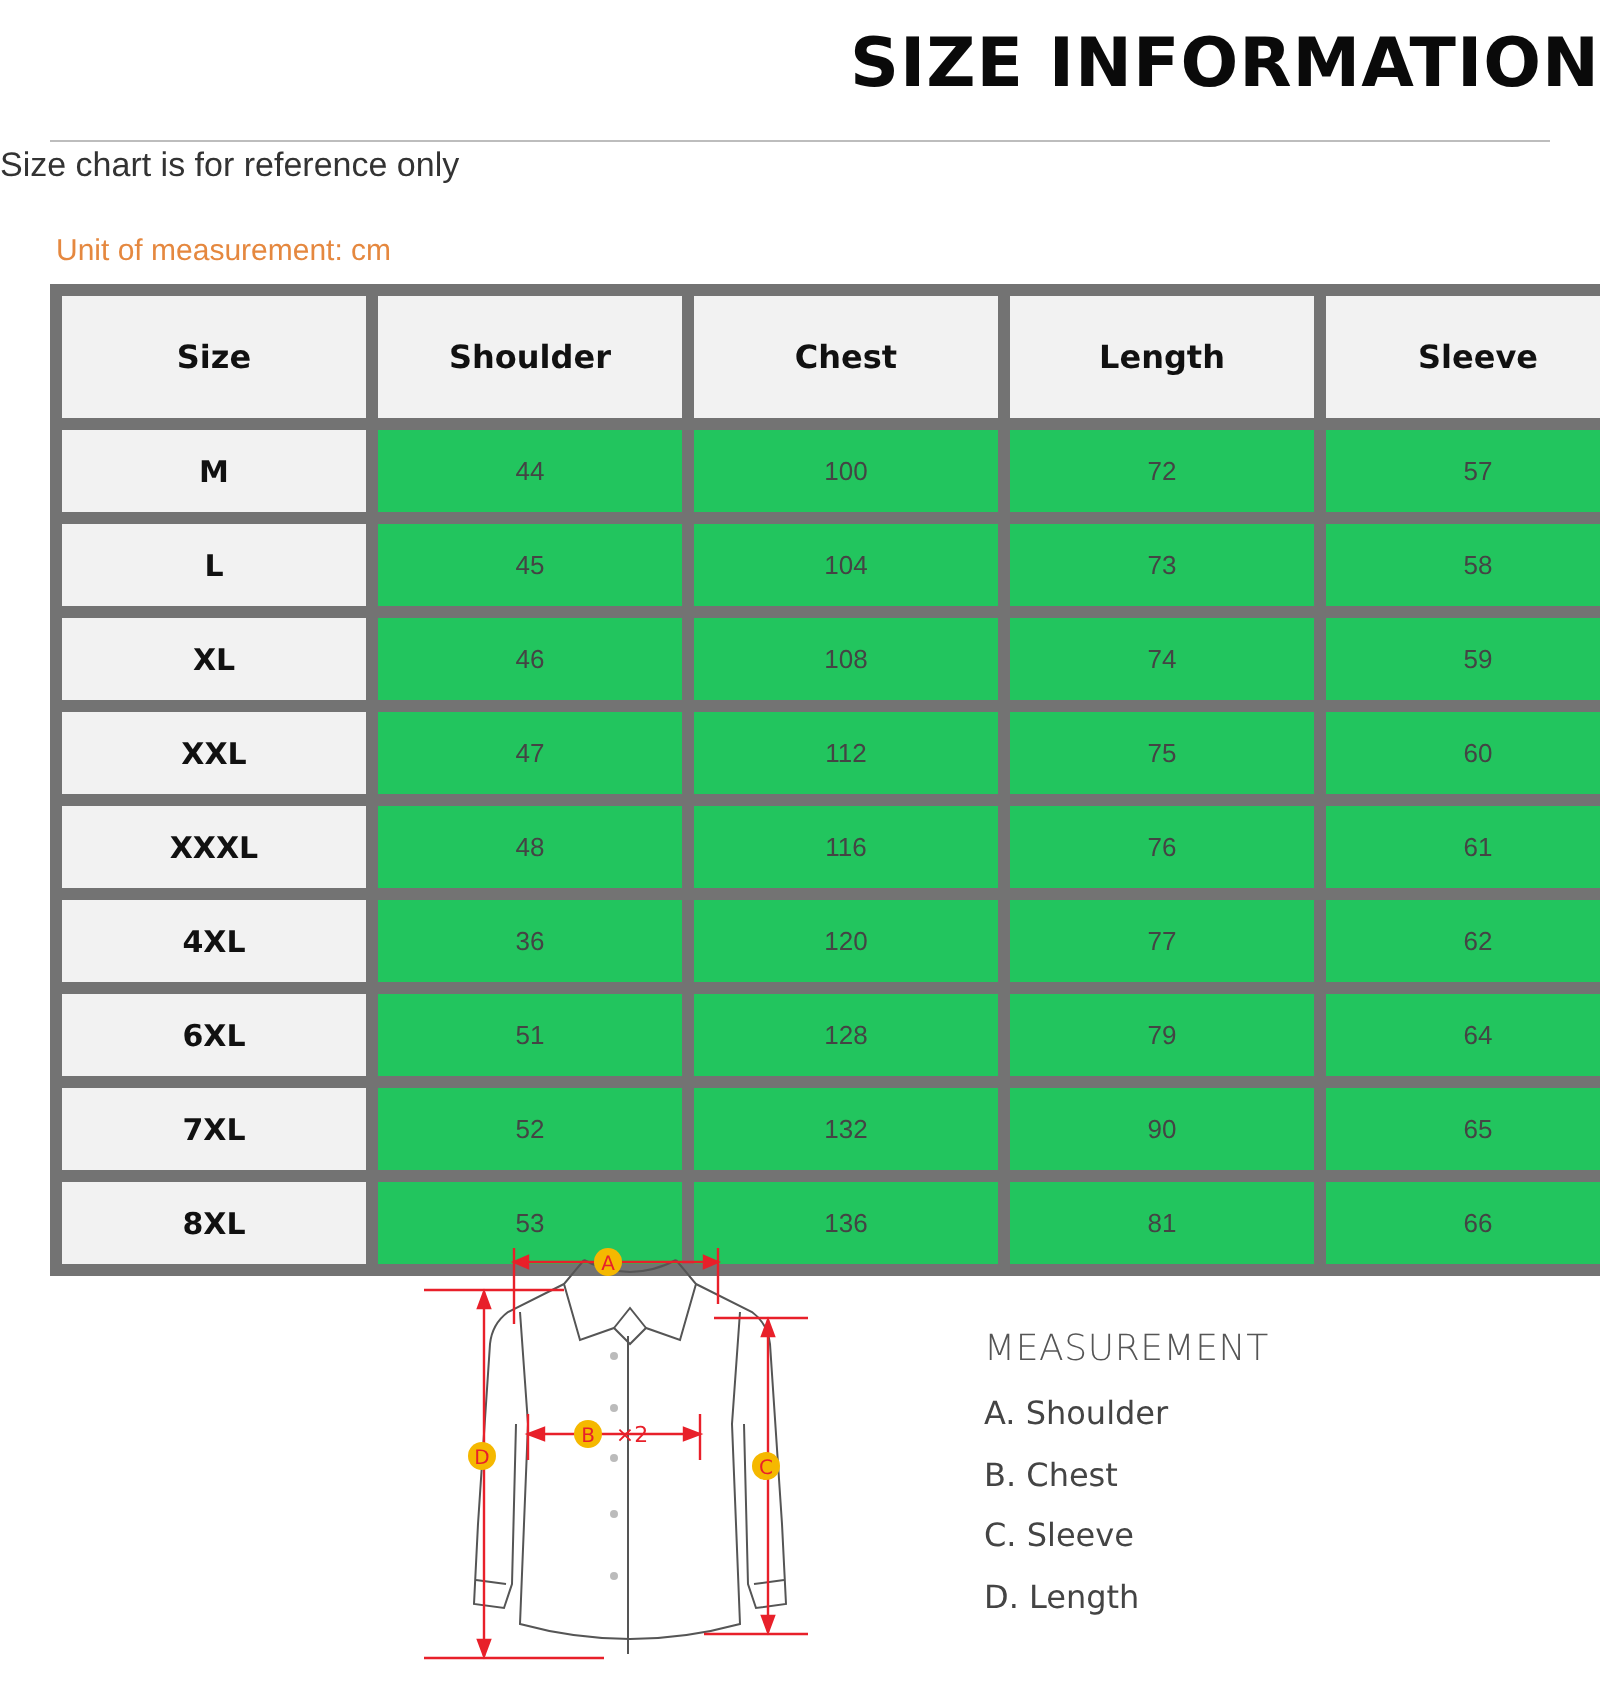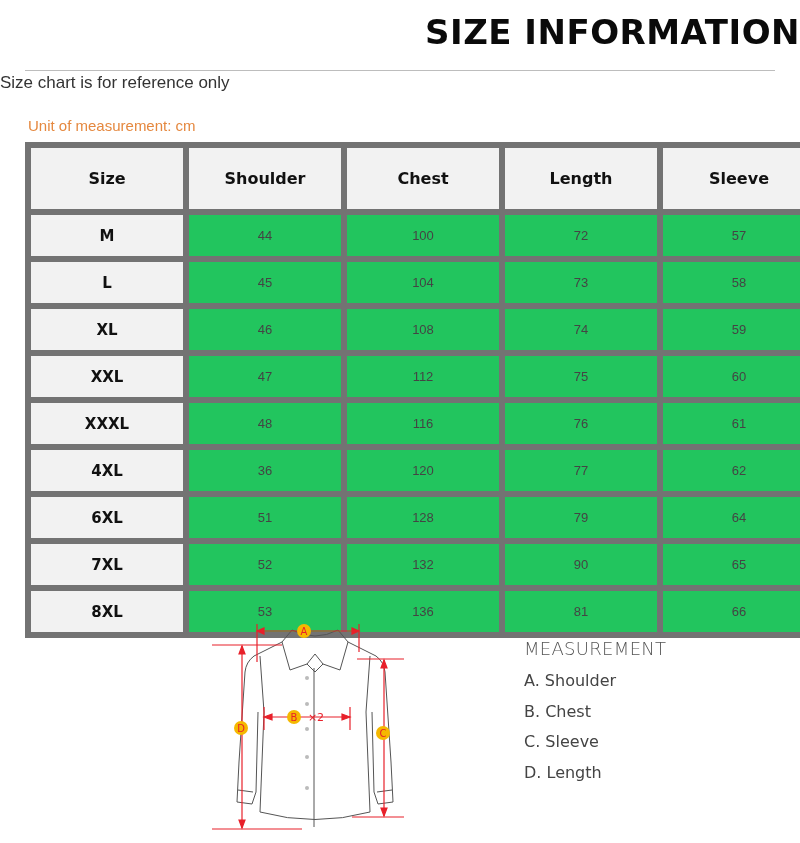--- a/index.html
+++ b/index.html
@@ -7,21 +7,21 @@
   .title { position:absolute; top:12px; left:0; width:800px; text-align:right; font-family:"DejaVu Sans", sans-serif; font-weight:bold; font-size:34px; letter-spacing:0.5px; color:#0a0a0a; }
   .rule { position:absolute; top:70px; left:25px; width:750px; height:1px; background:#bdbdbd; }
   .subtitle { position:absolute; top:73px; left:0; width:800px; text-align:left; font-size:17px; color:#333; }
   .unit { position:absolute; top:117px; left:28px; font-size:15px; font-weight:normal; color:#e5883f; }
   table.size { position:absolute; top:142px; left:25px; border-collapse:collapse; table-layout:fixed; width:751px; }
   table.size th, table.size td { border:6px solid #737373; text-align:center; width:150px; }
   table.size th { height:59px; background:#f2f2f2; font-family:"DejaVu Sans", sans-serif; font-weight:bold; font-size:16px; color:#111; }
   table.size td { height:39px; font-size:13px; color:#444; background:#22c55e; }
   table.size td.sz { background:#f2f2f2; font-weight:bold; color:#111; font-family:"DejaVu Sans", sans-serif; font-size:15px; }
   .diagram { position:absolute; top:612px; left:212px; width:206px; height:222px; }
-  .legend { position:absolute; top:638px; left:492px;margin-left:32px; }
+  .legend { position:absolute; top:664px; left:492px; }
   .legend .lt { font-family:"DejaVu Sans", sans-serif; font-size:18px; color:#555; font-weight:300; letter-spacing:0.3px; margin-bottom:12px; }
   .legend .li { font-family:"DejaVu Sans", sans-serif; font-size:16px; color:#444; height:30.5px; }
 </style>
 </head>
 <body>
 
 <div class="title">SIZE INFORMATION</div>
 <div class="rule"></div>
 <div class="subtitle">Size chart is for reference only</div>
 <div class="unit">Unit of measurement: cm</div>

